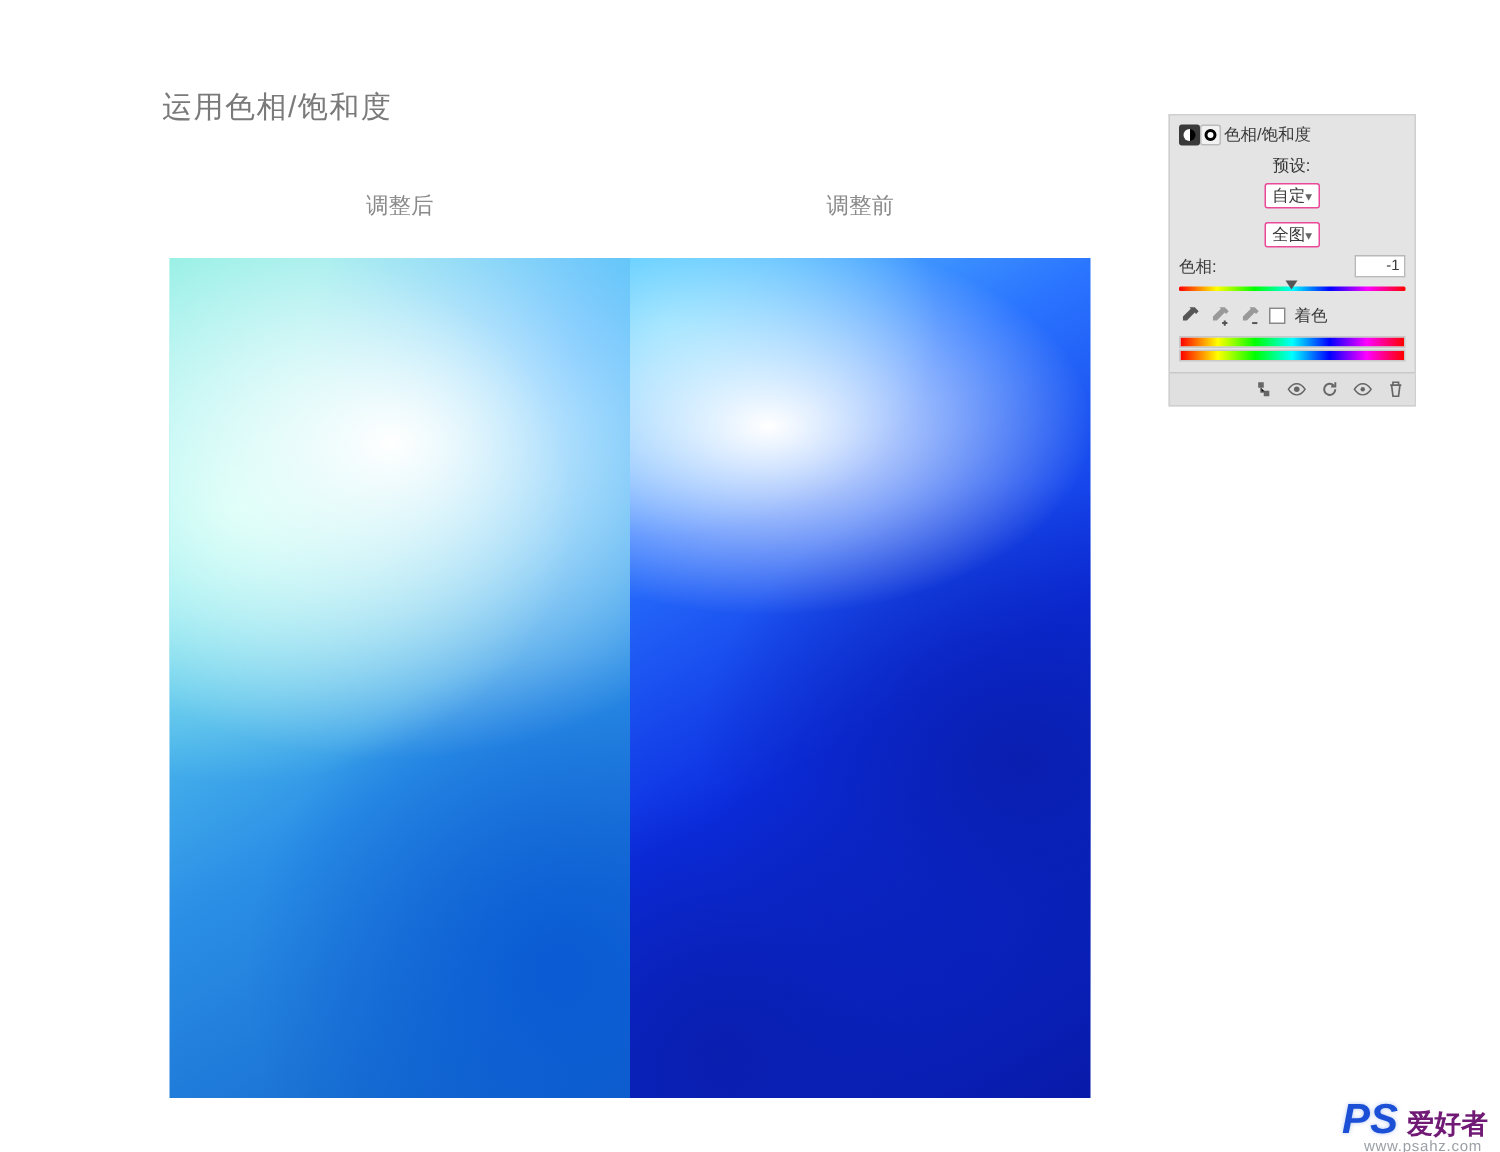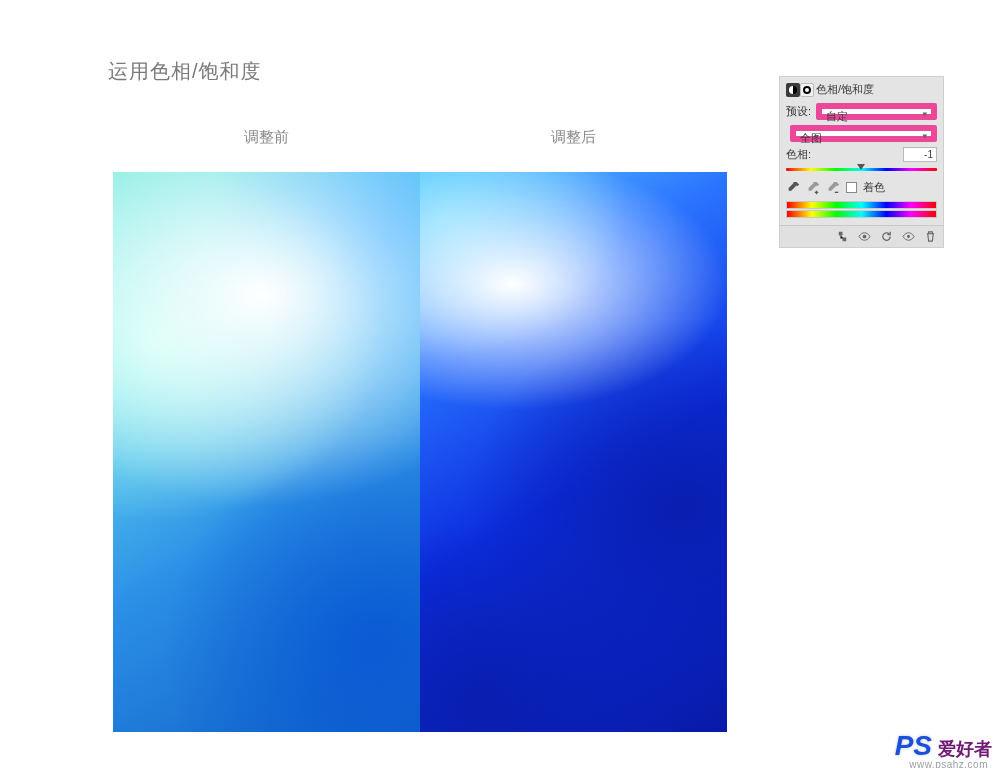--- a/index.html
+++ b/index.html
@@ -134,30 +134,31 @@
   width: 8px; height: 8px; border-radius: 50%;
   background: #fff; border: 2px solid #000;
 }
 .type-label { font-size: 11px; margin-left: 2px; }
 
 .row {
   display: flex;
   align-items: center;
   gap: 4px;
   margin-bottom: 5px;
+  flex-direction: column;
 }
 .row-label { width: 26px; color: #333; }
 .select {
   flex: 1;
   height: 17px;
   background: #fff;
-  border: 6px solid #ec4899;
+  border: 1px solid #ec4899;
   border-radius: 2px;
   display: flex;
-  align-items: flex-start;
+  align-items: center;
   padding: 0 4px;
   justify-content: space-between;
   font-family: Liberation Serif, serif;
 }
 .select-caret { font-size: 9px; color: #666; }
 
 .hand-icon svg { display: block; }
 
 .slider-block { margin-bottom: 6px; }
 .slider-head {
@@ -257,22 +258,22 @@
   color: #9aa0a6;
   letter-spacing: 0.5px;
 }
 </style>
 </head>
 <body>
 
 <div class="page-title">运用色相/饱和度</div>
 
 <div class="labels-row">
+  <span>调整后</span>
   <span>调整前</span>
-  <span>调整后</span>
 </div>
 
 <div class="preview">
   <div class="pane pane-before"></div>
   <div class="pane pane-after"></div>
 </div>
 
 <div class="panel">
 
   <div class="panel-body">

